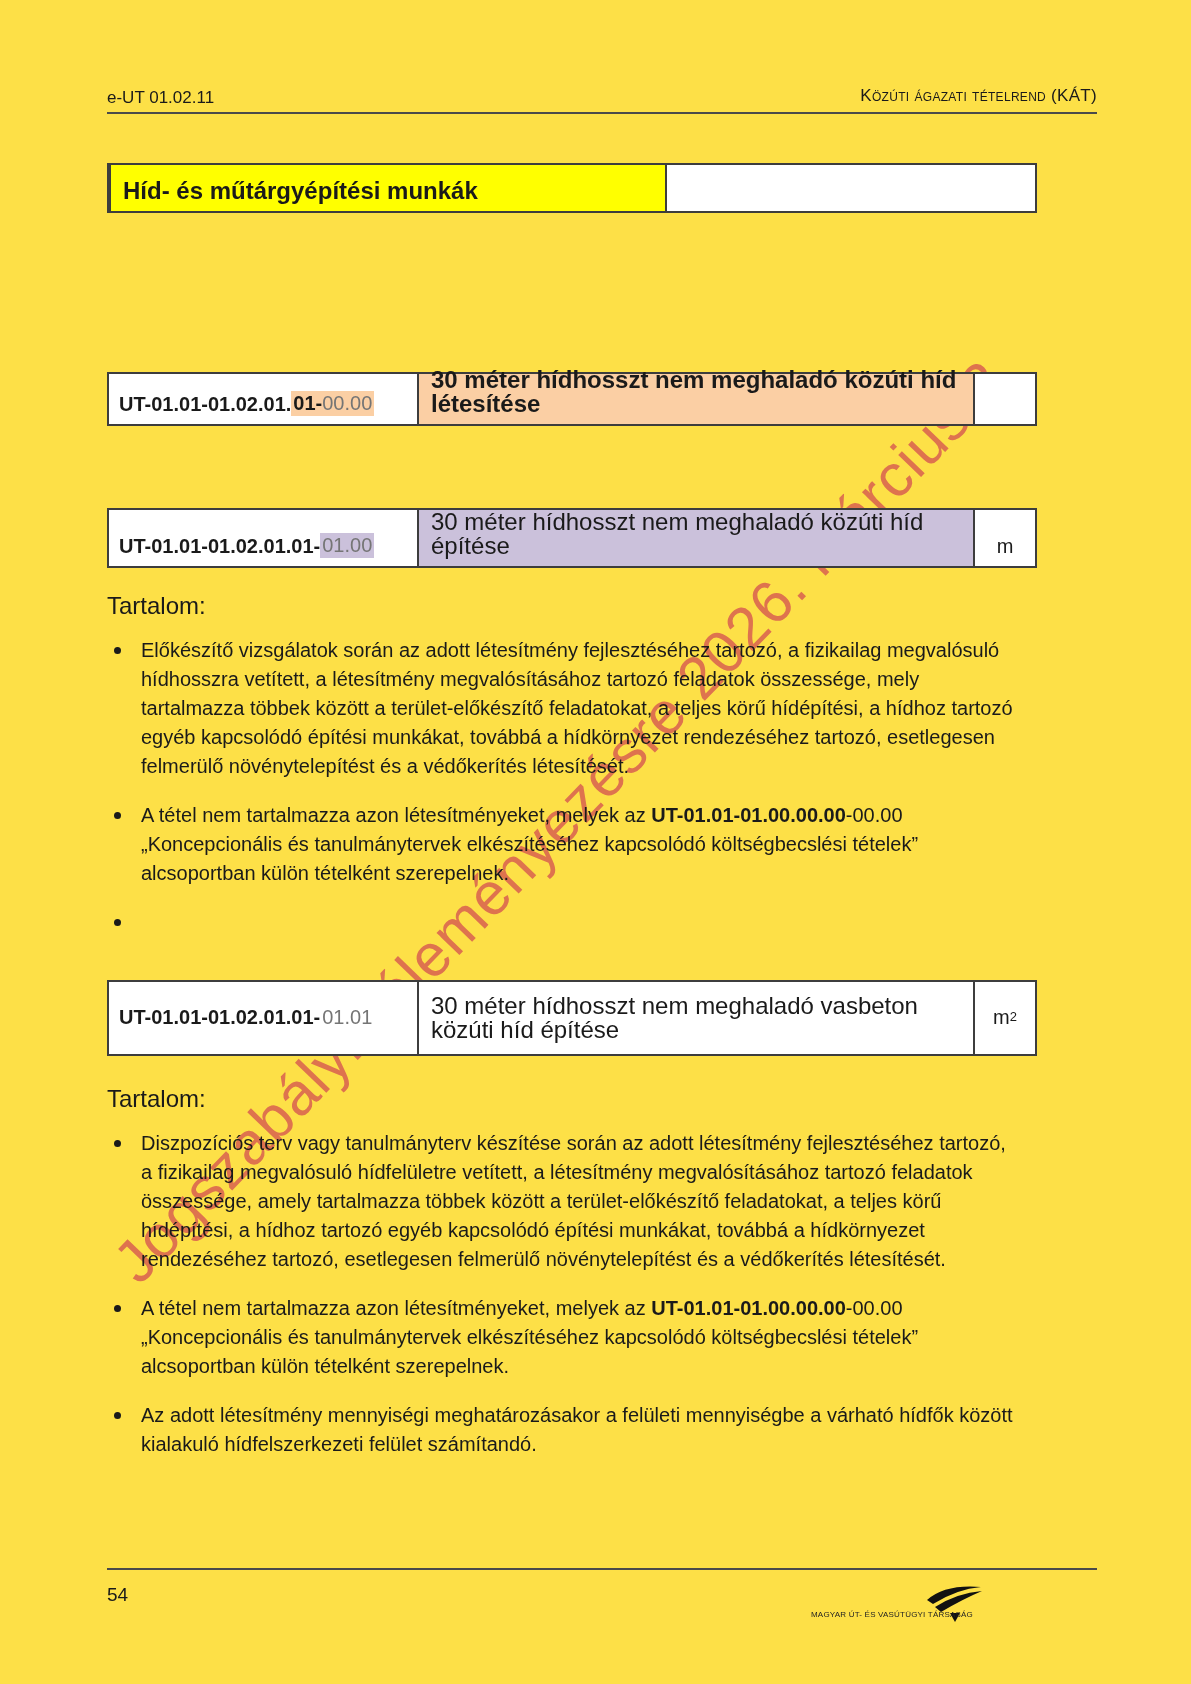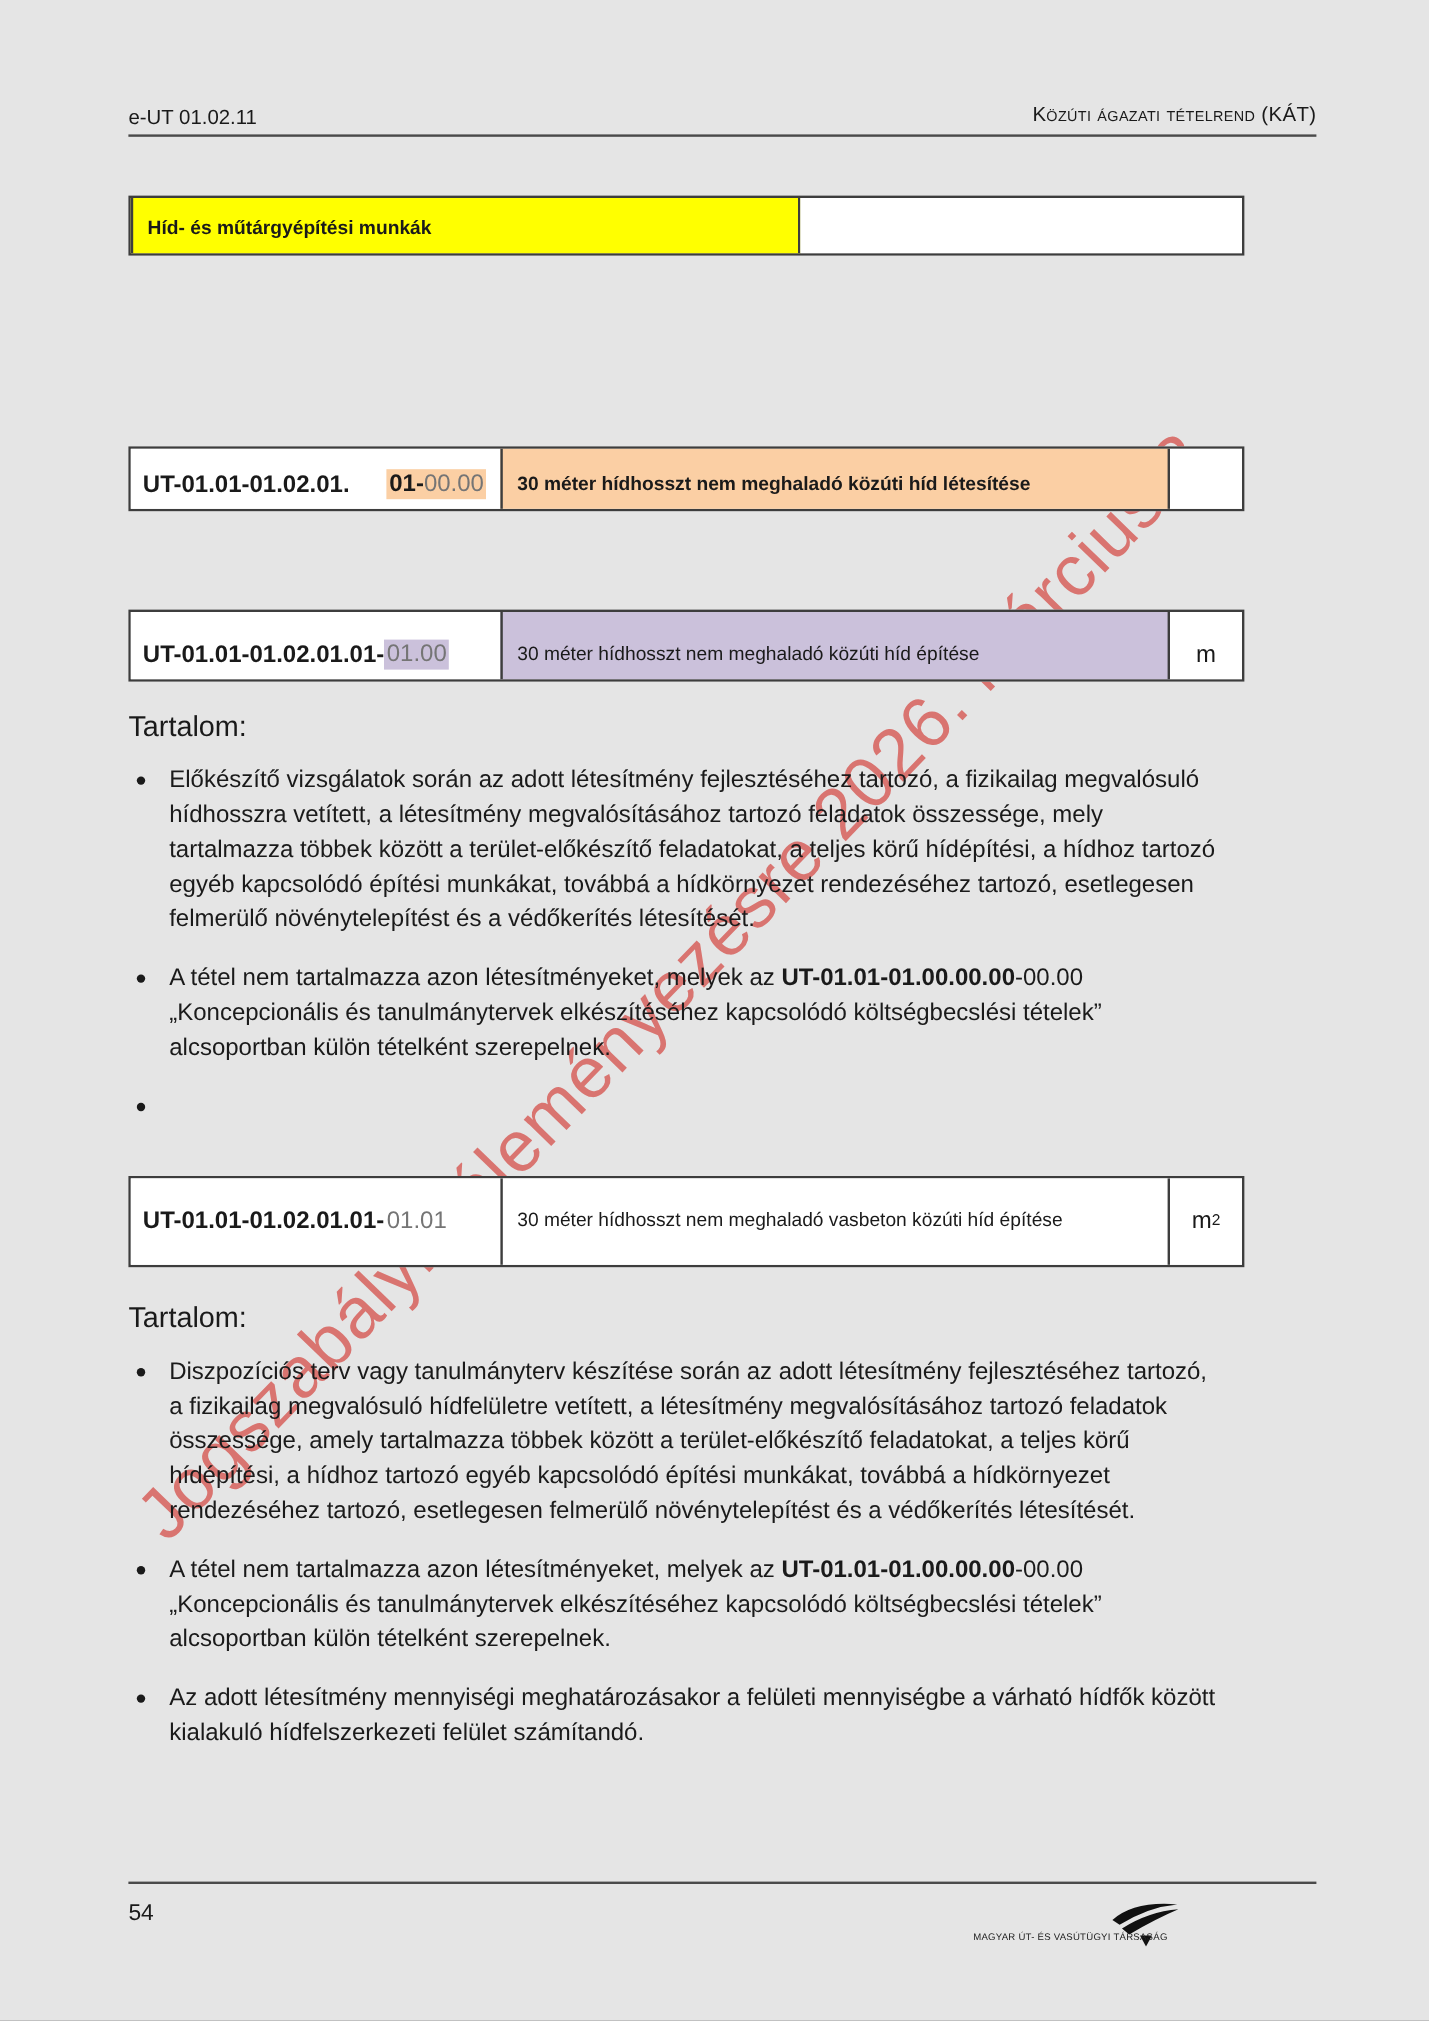--- a/index.html
+++ b/index.html
@@ -1,19 +1,19 @@
 <!DOCTYPE html>
 <html lang="hu"><head>
 <meta charset="utf-8">
 <style>
   * { margin:0; padding:0; box-sizing:border-box; }
   html,body { background:#888; }
   .page {
     position:relative; width:1191px; height:1684px; margin:0 auto;
-    background:#e5e5e5; overflow:hidden;
+    background:#fde047; overflow:hidden;
     font-family:"Liberation Sans", sans-serif; color:#1a1a1a;
   }
 
   
   .hdr-left  { position:absolute; left:107px; top:88px; font-size:17px; }
   .hdr-right { position:absolute; right:94px; top:86px; font-size:17px; font-variant:small-caps; letter-spacing:.3px; }
   .hdr-rule  { position:absolute; left:107px; top:112px; width:990px; height:2px; background:#4a4a4a; }
 
   
   .watermark {
@@ -23,21 +23,21 @@
   }
 
   
   .trow { position:absolute; left:107px; width:930px; display:flex; border:2px solid #3d3d3d; background:#fff; z-index:2; }
   .r1 { top:163px; height:50px; }
   .r2 { top:266px; height:50px; }
   .r3 { top:372px; height:54px; }
   .r4 { top:508px; height:60px; }
   .r5 { top:980px; height:76px; }
   .code-cell { width:308px; display:flex; align-items:flex-end; padding:0 4px 8px 10px; font-size:20px; font-weight:bold; background:#fff; white-space:nowrap; }
-  .desc-cell { width:558px; border-left:2px solid #3d3d3d; border-right:2px solid #3d3d3d; display:flex; align-items:flex-end; padding:2px 10px 8px 12px; font-size:16px; line-height:24px; }
+  .desc-cell { width:558px; border-left:2px solid #3d3d3d; border-right:2px solid #3d3d3d; display:flex; align-items:flex-end; padding:2px 10px 8px 12px; font-size:24px; line-height:24px; }
   .unit-cell { flex:1; display:flex; align-items:flex-end; justify-content:center; padding-bottom:8px; font-size:20px; background:#fff; }
   .r1 .desc-cell, .r2 .desc-cell, .r3 .desc-cell { font-weight:bold; }
   .r5 .code-cell, .r5 .desc-cell, .r5 .unit-cell { align-items:center; padding-bottom:2px; }
   .hl-seg { padding:1px 2px; }
   .gray { color:#757575; font-weight:normal; }
   .unit-cell sup { font-size:13px; line-height:0; vertical-align:super; }
 
   
   .section { position:absolute; left:107px; width:910px; z-index:2; }
   .sec1 { top:592px; }
@@ -73,21 +73,21 @@
     <div class="unit-cell">
         <span></span>
         <sup></sup>
       </div>
   </div>
 
 
   <div class="trow r3">
     <div class="code-cell">
         <span>UT-01.01-01.02.01.</span>
-        <span class="hl-seg" style="background: rgb(251, 207, 164); margin-left: 31px;"><b>01-</b><span class="gray">00.00</span></span>
+        <span class="hl-seg" style="background: rgb(251, 207, 164);"><b>01-</b><span class="gray">00.00</span></span>
       </div>
     <div class="desc-cell" style="background: rgb(251, 207, 164);">
         <span>30 méter hídhosszt nem meghaladó közúti híd létesítése</span>
       </div>
     <div class="unit-cell">
         <span></span>
         <sup></sup>
       </div>
   </div>
 

